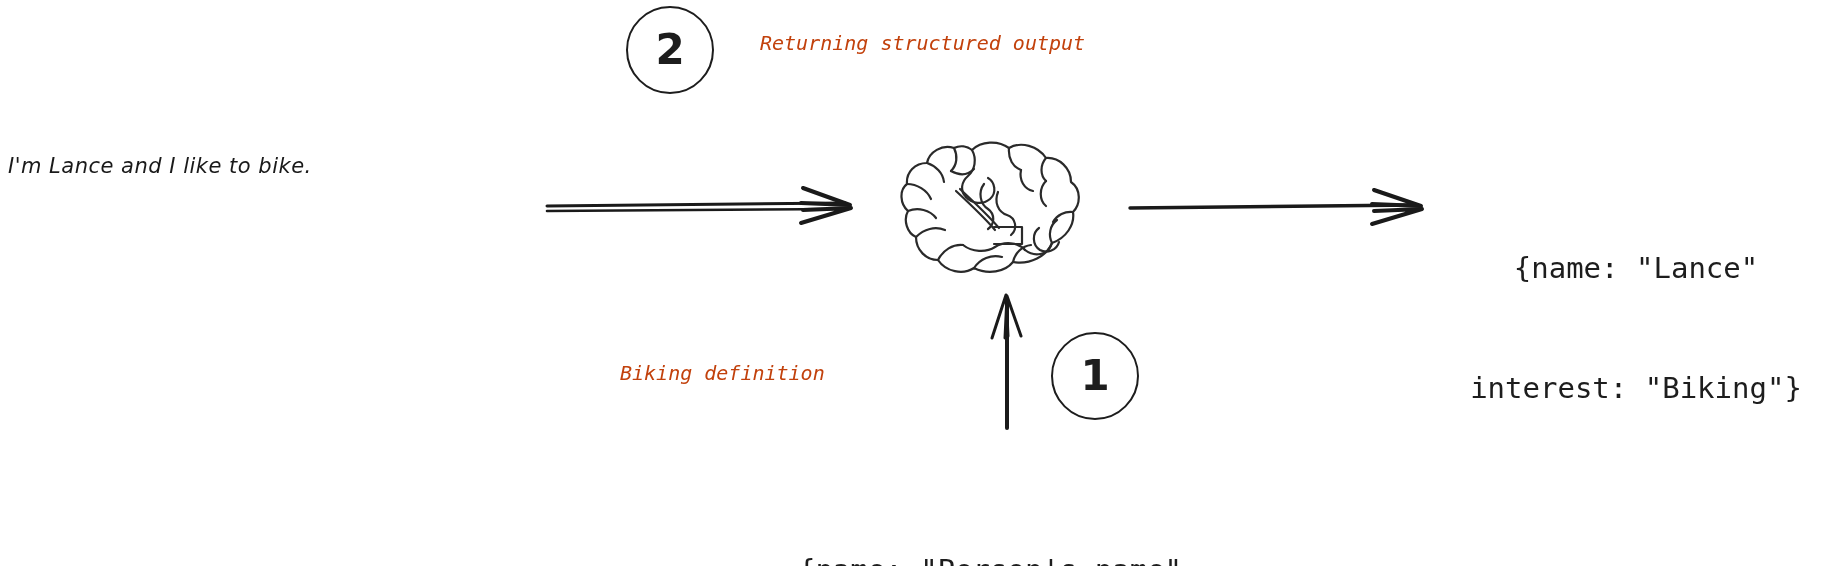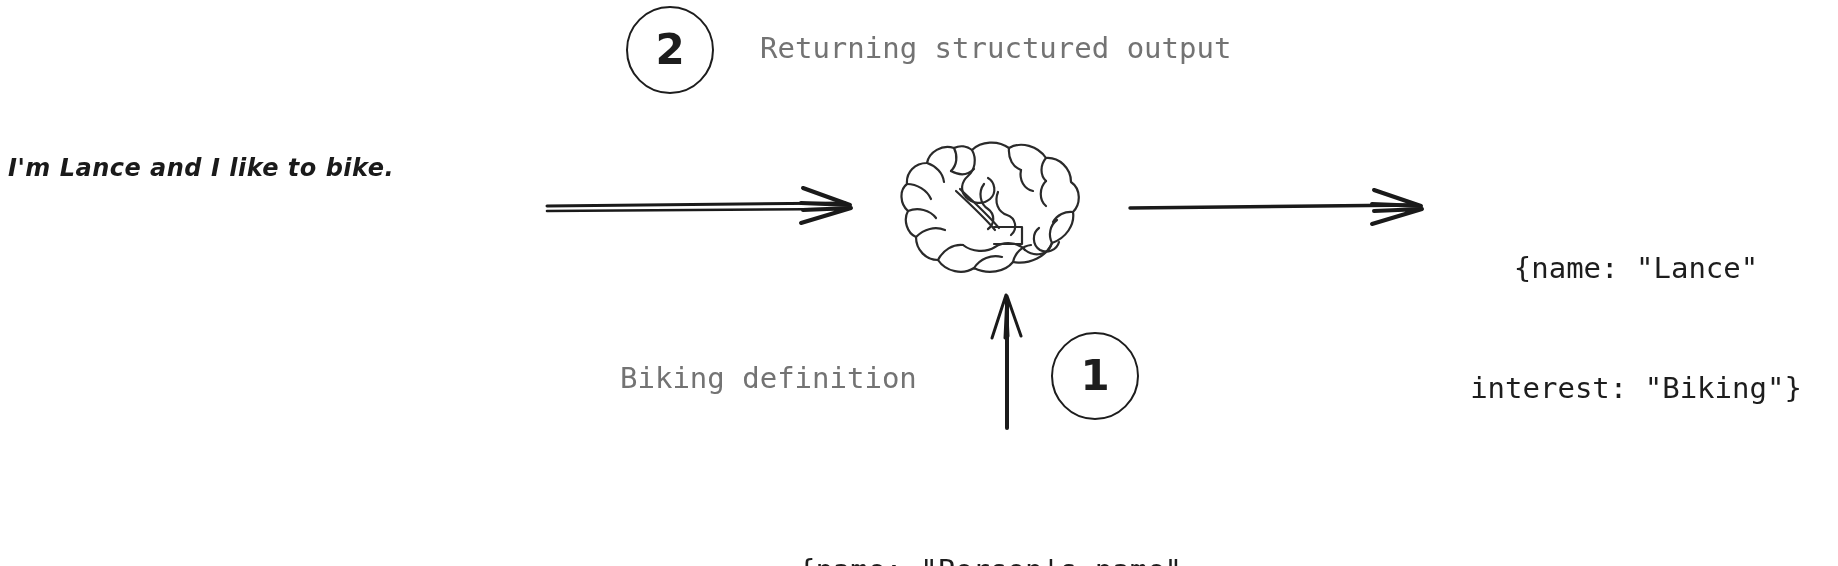--- a/index.html
+++ b/index.html
@@ -18,38 +18,39 @@
     height: 566px;
     background: #ffffff;
     overflow: hidden;
   }
   .abs { position: absolute; }
 
   
   .handwritten {
     font-family: "DejaVu Sans", sans-serif;
     font-style: italic;
-    font-weight: 700;
-    font-size: 24px;
+    font-weight: 400;
+    font-size: 21px;
     letter-spacing: 0.5px;
     color: #1a1a1a;
     white-space: nowrap;
   }
   .mono {
     font-family: "DejaVu Sans Mono", monospace;
     font-size: 29px;
     color: #1d1d1d;
     white-space: pre;
     line-height: 40px;
   }
   .mono-label {
     font-family: "DejaVu Sans Mono", monospace;
-    font-size: 29px;
-    color: #737373;
+    font-size: 20px;
+    color: #c2410c;
     white-space: nowrap;
+    font-style: italic;
   }
   .code-block {
     text-align: center;
   }
 
   
   .step-circle {
     width: 88px;
     height: 88px;
     border: 2.5px solid #1d1d1d;

